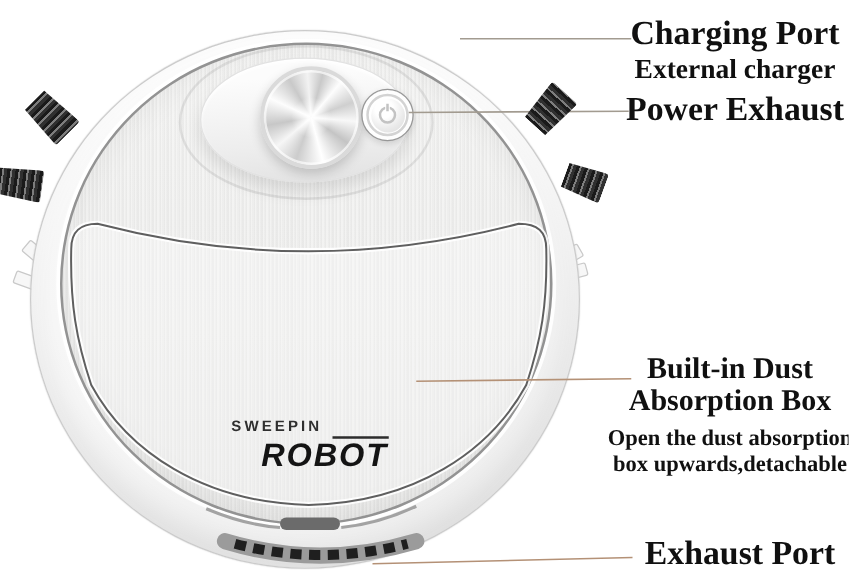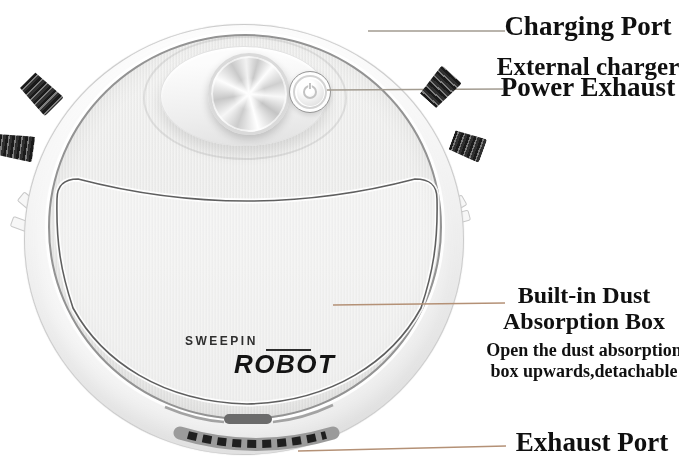--- a/index.html
+++ b/index.html
@@ -83,30 +83,30 @@
   
   .overlay{position:absolute;left:0;top:0;width:679px;height:458px;z-index:5;}
   
   .brand-sweepin{
     position:absolute;left:185px;top:334px;font-size:12px;font-weight:600;letter-spacing:2.5px;
     color:#2f2f2f;z-index:6;
   }
   .brand-line{position:absolute;left:266px;top:349px;width:45px;height:2px;background:#2c2c2c;z-index:6;}
   .brand-robot{
     position:absolute;left:209px;top:349px;font-size:26px;font-style:italic;font-weight:800;
-    letter-spacing:1.5px;color:#141414;z-index:6;margin-left:25px;
+    letter-spacing:1.5px;color:#141414;z-index:6;
   }
   
   .callout{
     position:absolute;text-align:center;font-family:"Liberation Serif",serif;font-weight:bold;
     color:#101010;z-index:7;
   }
   .c-title{font-size:27px;line-height:1.08;}
   .c-title-sm{font-size:24px;line-height:1.1;}
-  .c-sub{font-size:25px;line-height:1.15;margin-top:12px;}
+  .c-sub{font-size:22px;line-height:1.15;margin-top:1px;}
   .c-note{font-size:18px;line-height:1.2;}
   .c-note-wrap{margin-top:5px;}
   #callout-charging{left:496px;top:12px;width:184px;text-align:center;}
   #callout-power{left:496px;top:73px;width:184px;}
   #callout-dust{left:484px;top:282px;width:200px;}
   #callout-exhaust{left:500px;top:428px;width:184px;text-align:center;}
 </style>
 </head>
 <body>
 

